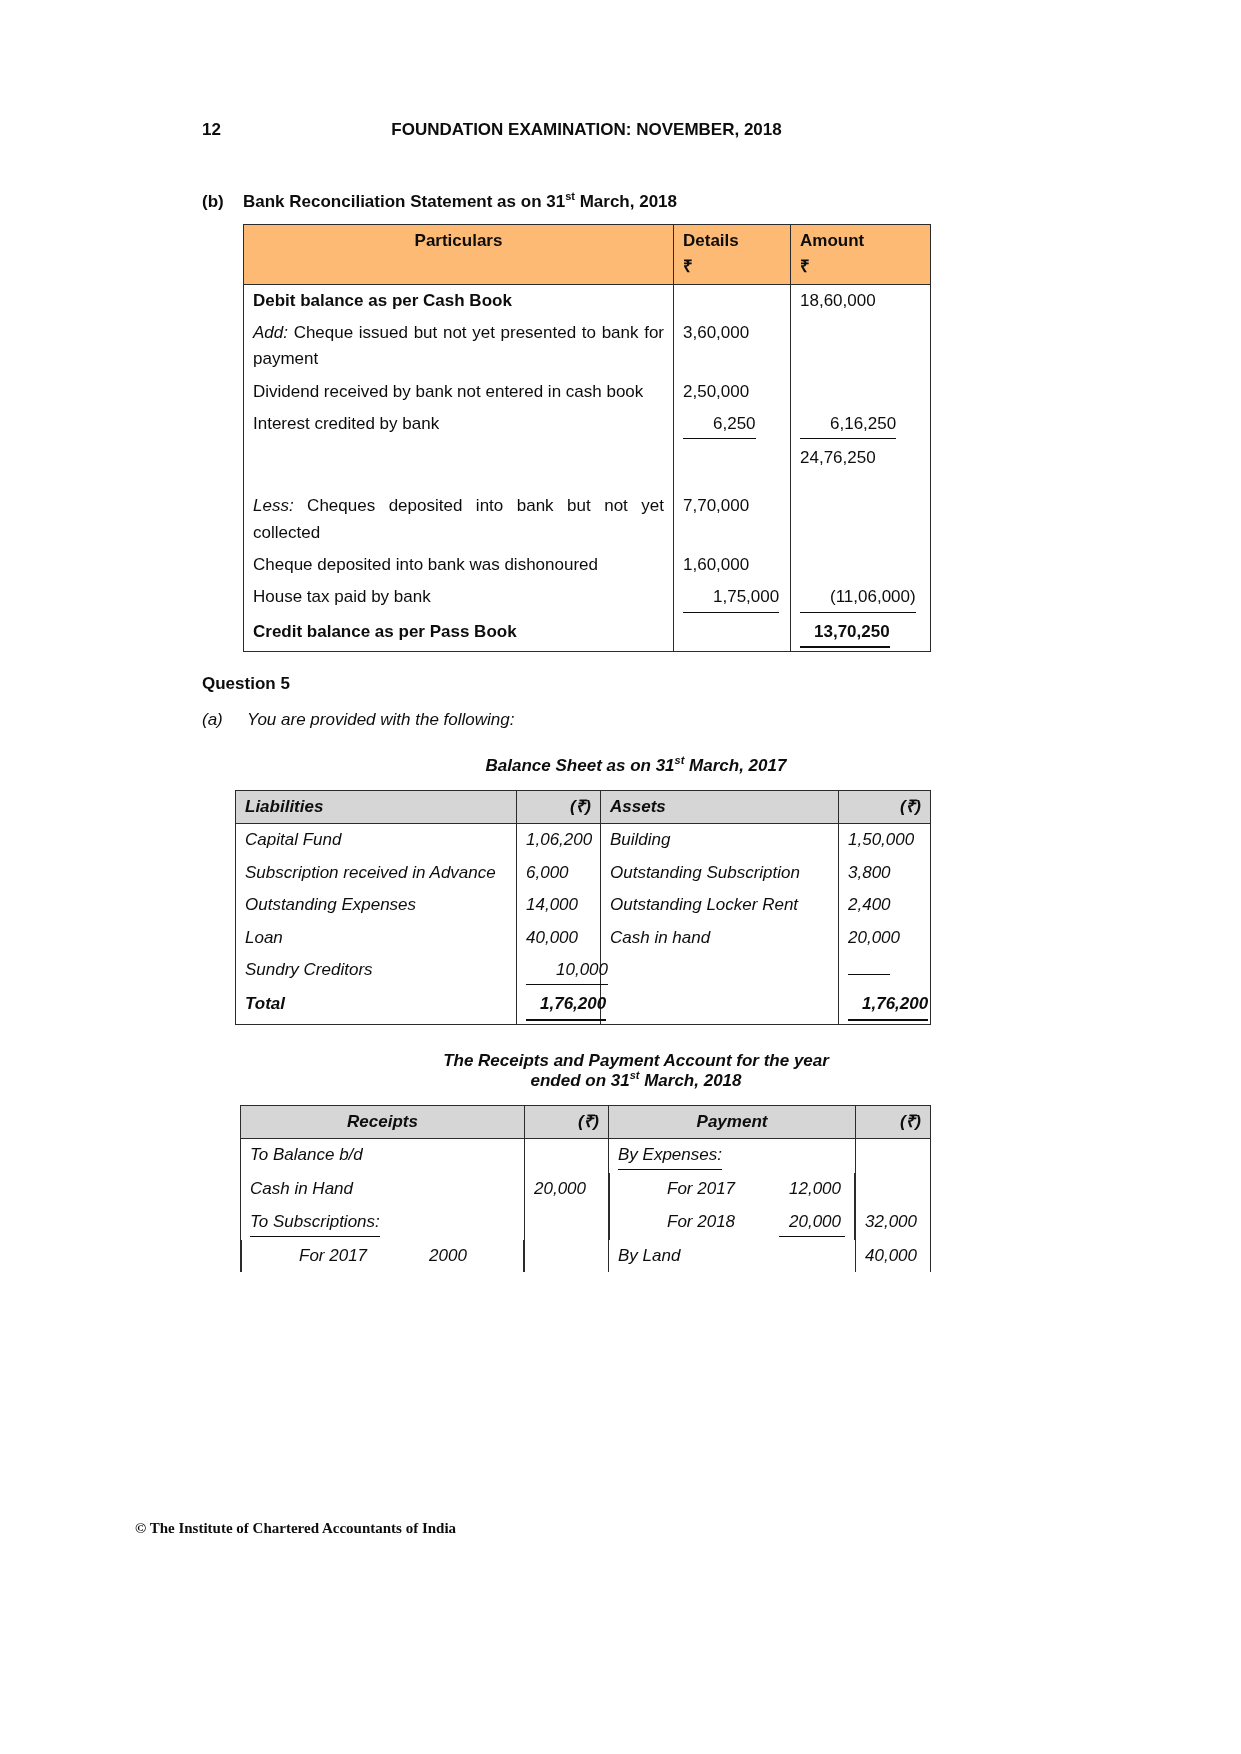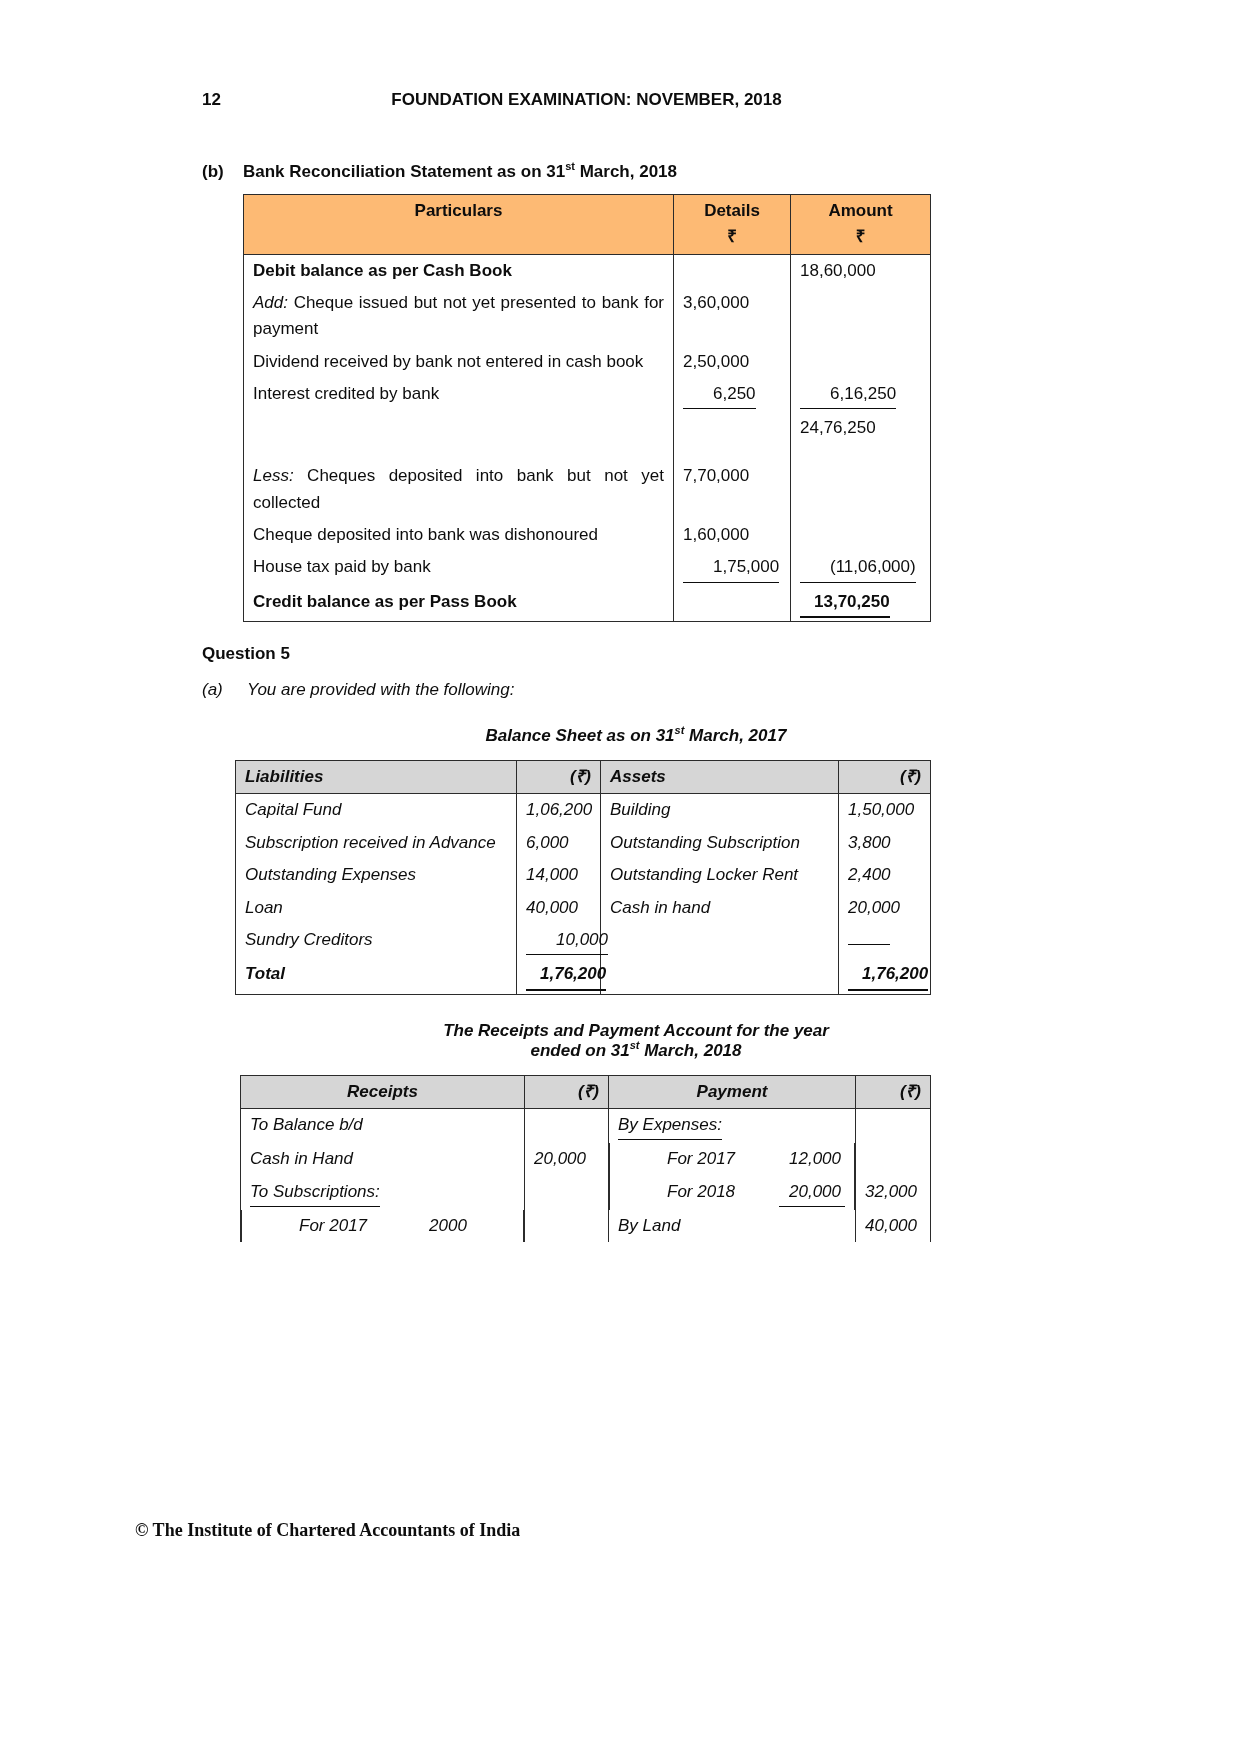--- a/index.html
+++ b/index.html
@@ -5,41 +5,41 @@
   * { margin:0; padding:0; box-sizing:border-box; }
   html,body { background:#ffffff; }
   .page {
     position:relative; width:1241px; height:1754px; background:#ffffff;
     font-family:"Liberation Sans", sans-serif; color:#0d0d0d; font-size:17px;
     overflow:hidden;
   }
   .content { position:absolute; left:202px; top:0; width:728px; }
 
   
-  .doc-header { display:flex; margin-top:90px; align-items:baseline; }
+  .doc-header { display:flex; margin-top:120px; align-items:baseline; }
   .page-num { font-weight:bold; width:41px; }
   .doc-title { flex:1; text-align:center; font-weight:bold; }
 
   sup { font-size:11px; vertical-align:super; line-height:0; }
 
   
   .section-row { display:flex; margin-top:52px; }
   .section-label { font-weight:bold; width:41px; }
   .brs-title { flex:1; text-align:left; font-weight:bold; }
 
   
   table { border-collapse:collapse; table-layout:fixed; }
   th, td { vertical-align:top; line-height:1.55; }
 
   
   .brs-table { margin:12px 0 0 41px; width:687px; border:1.6px solid #2b2b2b; }
   .brs-table th, .brs-table td { border-left:1.6px solid #2b2b2b; border-right:1.6px solid #2b2b2b; padding:3px 9px; }
   .brs-table thead th { background:#fdba74; border-bottom:1.6px solid #2b2b2b; font-weight:bold; }
   .th-center { text-align:center; }
-  .th-right  { text-align:center; }
+  .th-right  { text-align:left; }
   .num { text-align:left; }
   .bold { font-weight:bold; }
   .justify { text-align:justify; }
   .gap-row td { height:48px; }
   .sumline { display:inline-block; border-bottom:1.7px solid #0d0d0d; padding:0 0 1px 30px; }
   .grand { display:inline-block; font-weight:bold; border-bottom:2.2px solid #0d0d0d; padding:0 0 1px 14px; }
 
   
   .q5-heading { font-weight:bold; margin-top:22px; }
   .q5-part { display:flex; margin-top:16px; font-style:italic; }
@@ -65,21 +65,21 @@
   .ind { padding-left:48px; }
   .uline { display:inline-block; border-bottom:1.6px solid #0d0d0d; padding-bottom:1px; }
   .flexcell { display:flex; }
   .flexcell .sub-right { margin-left:auto; padding-right:4px; }
   .flexcell .sub-mid { margin-left:62px; }
   .sub-sum { margin-left:auto; border-bottom:1.7px solid #0d0d0d; padding:0 4px 1px 10px; }
 
   
   .footer {
     position:absolute; left:135px; top:1520px;
-    font-family:"Liberation Serif", serif; font-weight:bold; font-size:18px;
+    font-family:"Liberation Serif", serif; font-weight:bold; font-size:15px;
   }
 </style>
 </head>
 <body>
 
 <div class="page">
   <div class="content">
 
     <div class="doc-header">
       <span class="page-num">12</span>

